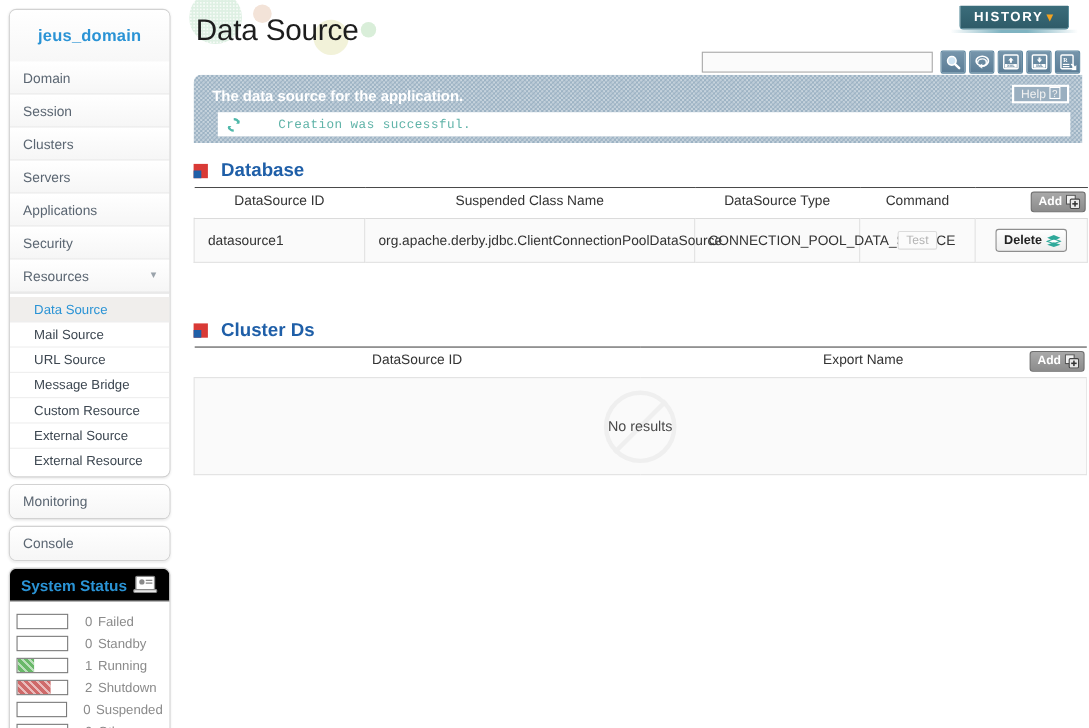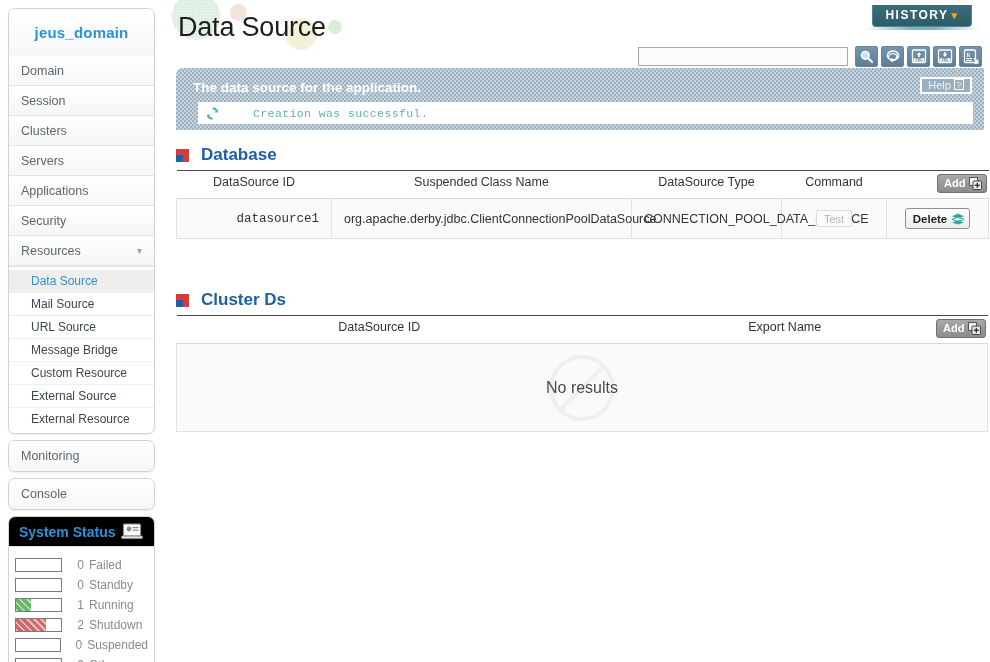--- a/index.html
+++ b/index.html
@@ -323,35 +323,35 @@
   }
   table.grid tbody td {
     font-size: 12.5px;
     color: #333333;
     padding: 9px 12px;
     border: 1px solid #e2e2e2;
     border-top: none;
     background: #fafafa;
     vertical-align: middle;
   }
-  td.c-id { text-align: right; background:#fafafa;font-family:Liberation Mono, monospace; }
+  td.c-id { text-align: left; background:#fafafa; }
   td.c-class { text-align: left; background:#ffffff; }
   td.c-type { text-align: left; background:#ffffff; }
   td.c-cmd { text-align: center; background:#fafafa; }
   td.c-del { text-align: center; background:#ffffff; }
   .empty-row td {
     border: none;
     border-bottom: 1px solid #dcdcdc;
     background: #ffffff;
     height: 88px;
     text-align: center;
     position: relative;
   }
   .no-results {
-    font-size: 16px;
+    font-size: 13px;
     color: #4a4a4a;
     position: relative;
     z-index: 2;
   }
   .no-watermark {
     position: absolute;
     left: 50%; top: 50%;
     transform: translate(-50%,-50%);
     width: 66px; height: 66px;
     border: 4px solid #efefef;

